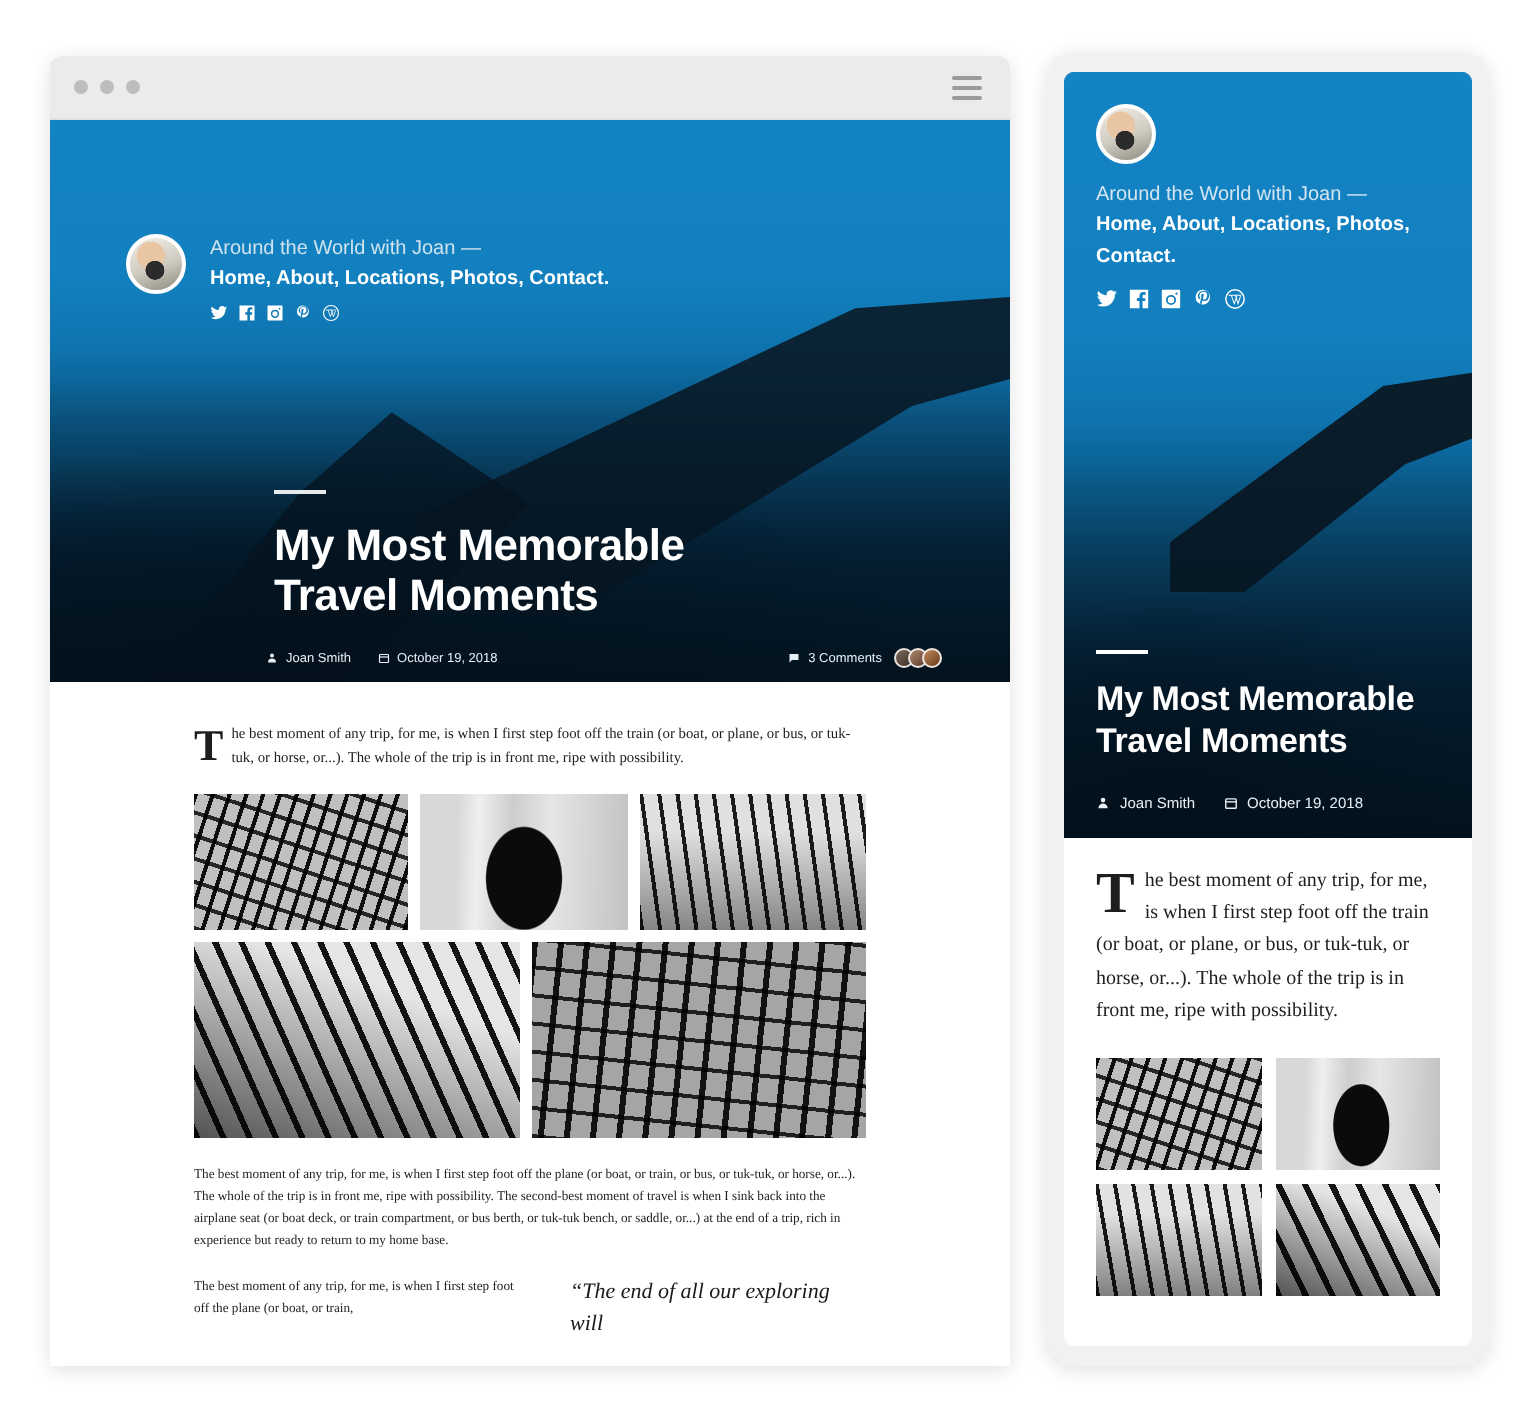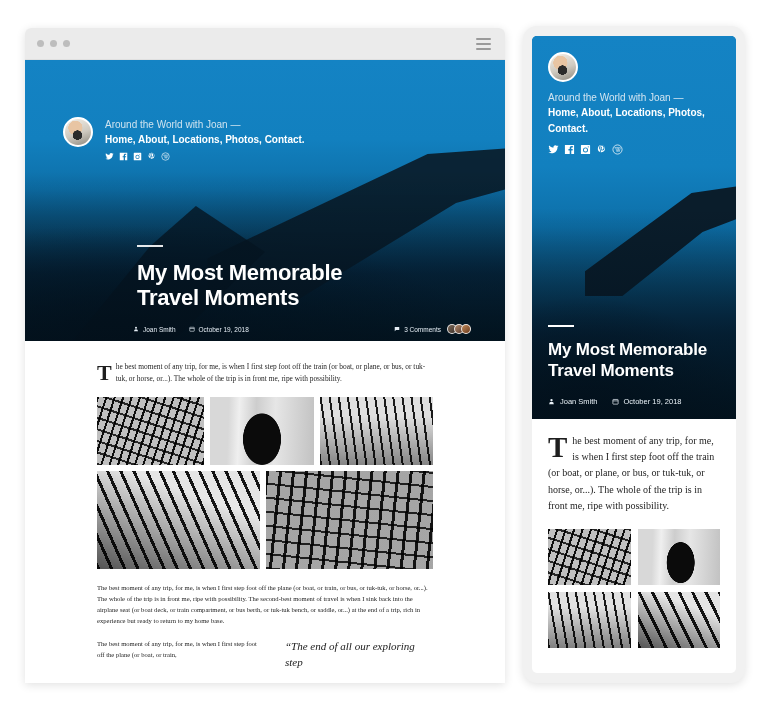--- a/index.html
+++ b/index.html
@@ -318,21 +318,21 @@
           <div class="ph d"></div>
           <div class="ph e"></div>
         </div>
       </div>
 
       <p class="serif para">The best moment of any trip, for me, is when I first step foot off the plane (or boat, or train, or bus, or tuk-tuk, or horse, or...). The whole of the trip is in front me, ripe with possibility. The second-best moment of travel is when I sink back into the airplane seat (or boat deck, or train compartment, or bus berth, or tuk-tuk bench, or saddle, or...) at the end of a trip, rich in experience but ready to return to my home base.</p>
 
       <div class="cols">
         <p class="serif col-l">The best moment of any trip, for me, is when I first step foot off the plane (or boat, or train,</p>
         <div class="col-r">
-          <p class="pullquote">“The end of all our exploring step</p>
+          <p class="pullquote">“The end of all our exploring will</p>
         </div>
       </div>
     </div>
   </div>
 
   <div class="phone">
     <div class="phone-screen">
 
       <div class="m-hero">
         <div class="m-hero-photo"></div>

